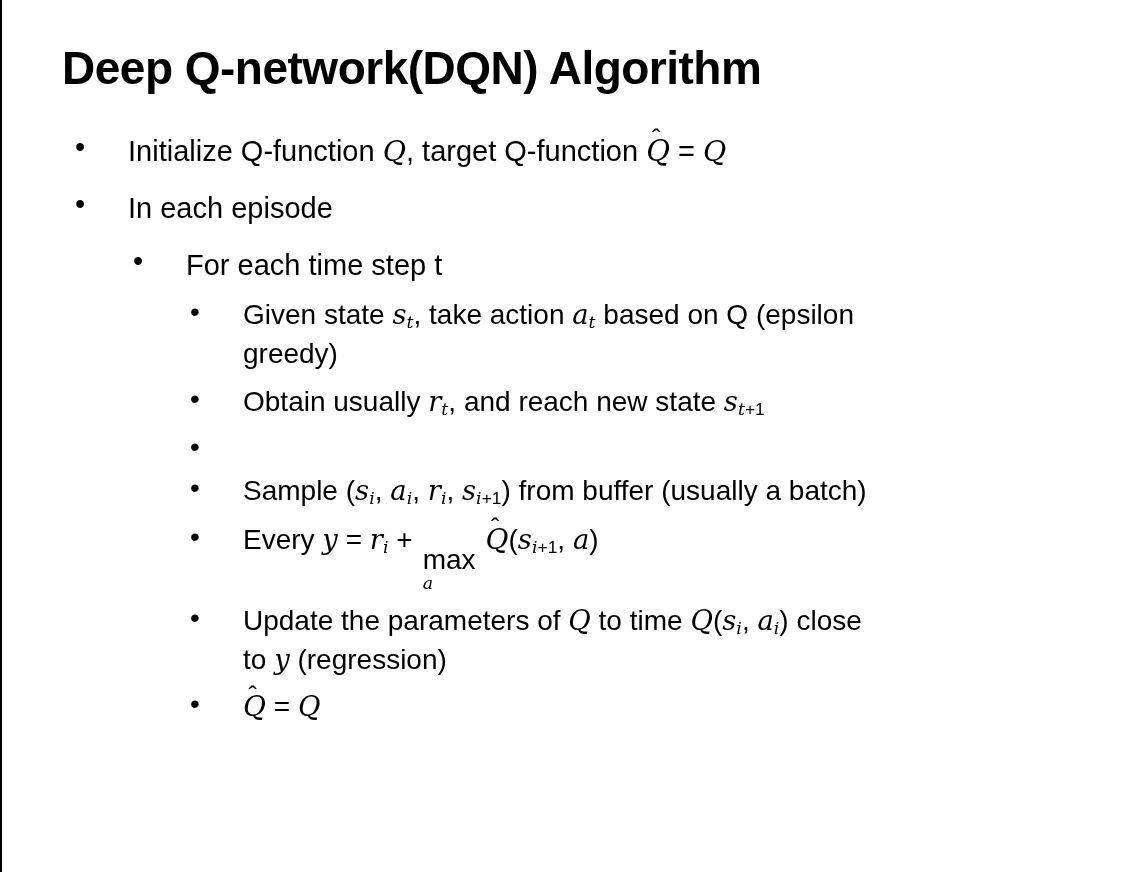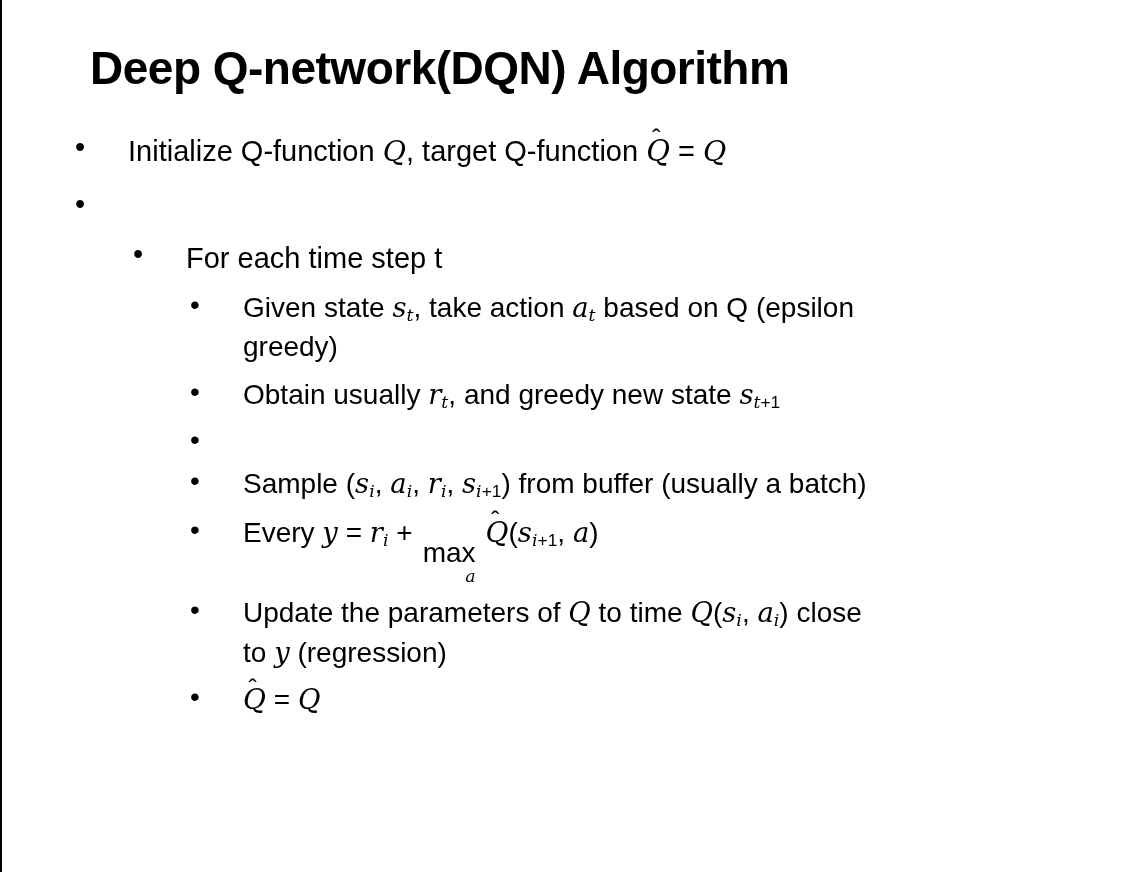--- a/index.html
+++ b/index.html
@@ -10,70 +10,71 @@
     background:#ffffff;
     color:#000000;
     font-family:"Liberation Sans",sans-serif;
     overflow:hidden;
     border-left:2px solid #000000;
   }
   .title{
     font-size:46px;
     font-weight:700;
     letter-spacing:-0.5px;
-    padding:42px 0 0 88px;
+    padding:42px 0 0 60px;
     line-height:1.15;
   }
   .bullets{margin-top:36px;}
   .row{display:flex;align-items:flex-start;}
   .row.l1{margin-left:73px;font-size:29px;margin-bottom:17px;}
   .row.l2{margin-left:131px;font-size:29px;margin-bottom:11px;}
   .row.l3{margin-left:188px;font-size:28px;margin-bottom:9px;}
   .marker{flex:0 0 25px;}
   .btext{line-height:1.38;margin-left:28px;}
   
   .mvar{font-family:"DejaVu Serif",serif;font-style:italic;font-size:0.98em;}
   .msub{font-size:0.62em;vertical-align:-0.25em;letter-spacing:0;}
   .mhat{display:inline-block;position:relative;font-family:"DejaVu Serif",serif;font-style:italic;}
   .mhat .hat{
     position:absolute;top:-0.42em;left:0.22em;
     font-size:0.9em;font-style:normal;
     font-family:"Liberation Sans",sans-serif;
   }
   .munder{
-    display:inline-flex;flex-direction:column;align-items:flex-end;
+    display:inline-flex;flex-direction:column;align-items:flex-start;
     line-height:1;vertical-align:-0.72em;margin:0 0.08em;
   }
   .munder .mop{font-family:"Liberation Sans",sans-serif;}
   .munder .ubottom{font-size:0.62em;margin-top:0.08em;}
 </style>
 </head>
 <body>
 
 <div class="slide">
   <div class="title">Deep Q-network(DQN) Algorithm</div>
   <div class="bullets" id="bullet-list">
       <div class="row l1">
         <span class="marker">•</span>
         <div class="btext"><span>Initialize Q-function </span><span class="mvar">Q</span><span>, target Q-function </span><span class="mhat"><span class="hat">ˆ</span><span>Q</span></span><span> = </span><span class="mvar">Q</span></div>
       </div>
       <div class="row l1">
         <span class="marker">•</span>
+        <div class="btext"><span>In each episode</span></div>
       </div>
       <div class="row l2">
         <span class="marker">•</span>
         <div class="btext"><span>For each time step t</span></div>
       </div>
       <div class="row l3">
         <span class="marker">•</span>
         <div class="btext"><span>Given state </span><span class="mvar">s</span><span class="msub mvar">t</span><span>, take action </span><span class="mvar">a</span><span class="msub mvar">t</span><span> based on Q (epsilon</span><br><span>greedy)</span></div>
       </div>
       <div class="row l3">
         <span class="marker">•</span>
-        <div class="btext"><span>Obtain usually </span><span class="mvar">r</span><span class="msub mvar">t</span><span>, and greedy new state </span><span class="mvar">s</span><span class="msub mvar">t</span><span class="msub">+1</span></div>
+        <div class="btext"><span>Obtain usually </span><span class="mvar">r</span><span class="msub mvar">t</span><span>, and reach new state </span><span class="mvar">s</span><span class="msub mvar">t</span><span class="msub">+1</span></div>
       </div>
       <div class="row l3">
         <span class="marker">•</span>
       </div>
       <div class="row l3">
         <span class="marker">•</span>
         <div class="btext"><span>Sample (</span><span class="mvar">s</span><span class="msub mvar">i</span><span>, </span><span class="mvar">a</span><span class="msub mvar">i</span><span>, </span><span class="mvar">r</span><span class="msub mvar">i</span><span>, </span><span class="mvar">s</span><span class="msub mvar">i</span><span class="msub">+1</span><span>) from buffer (usually a batch)</span></div>
       </div>
       <div class="row l3">
         <span class="marker">•</span>

